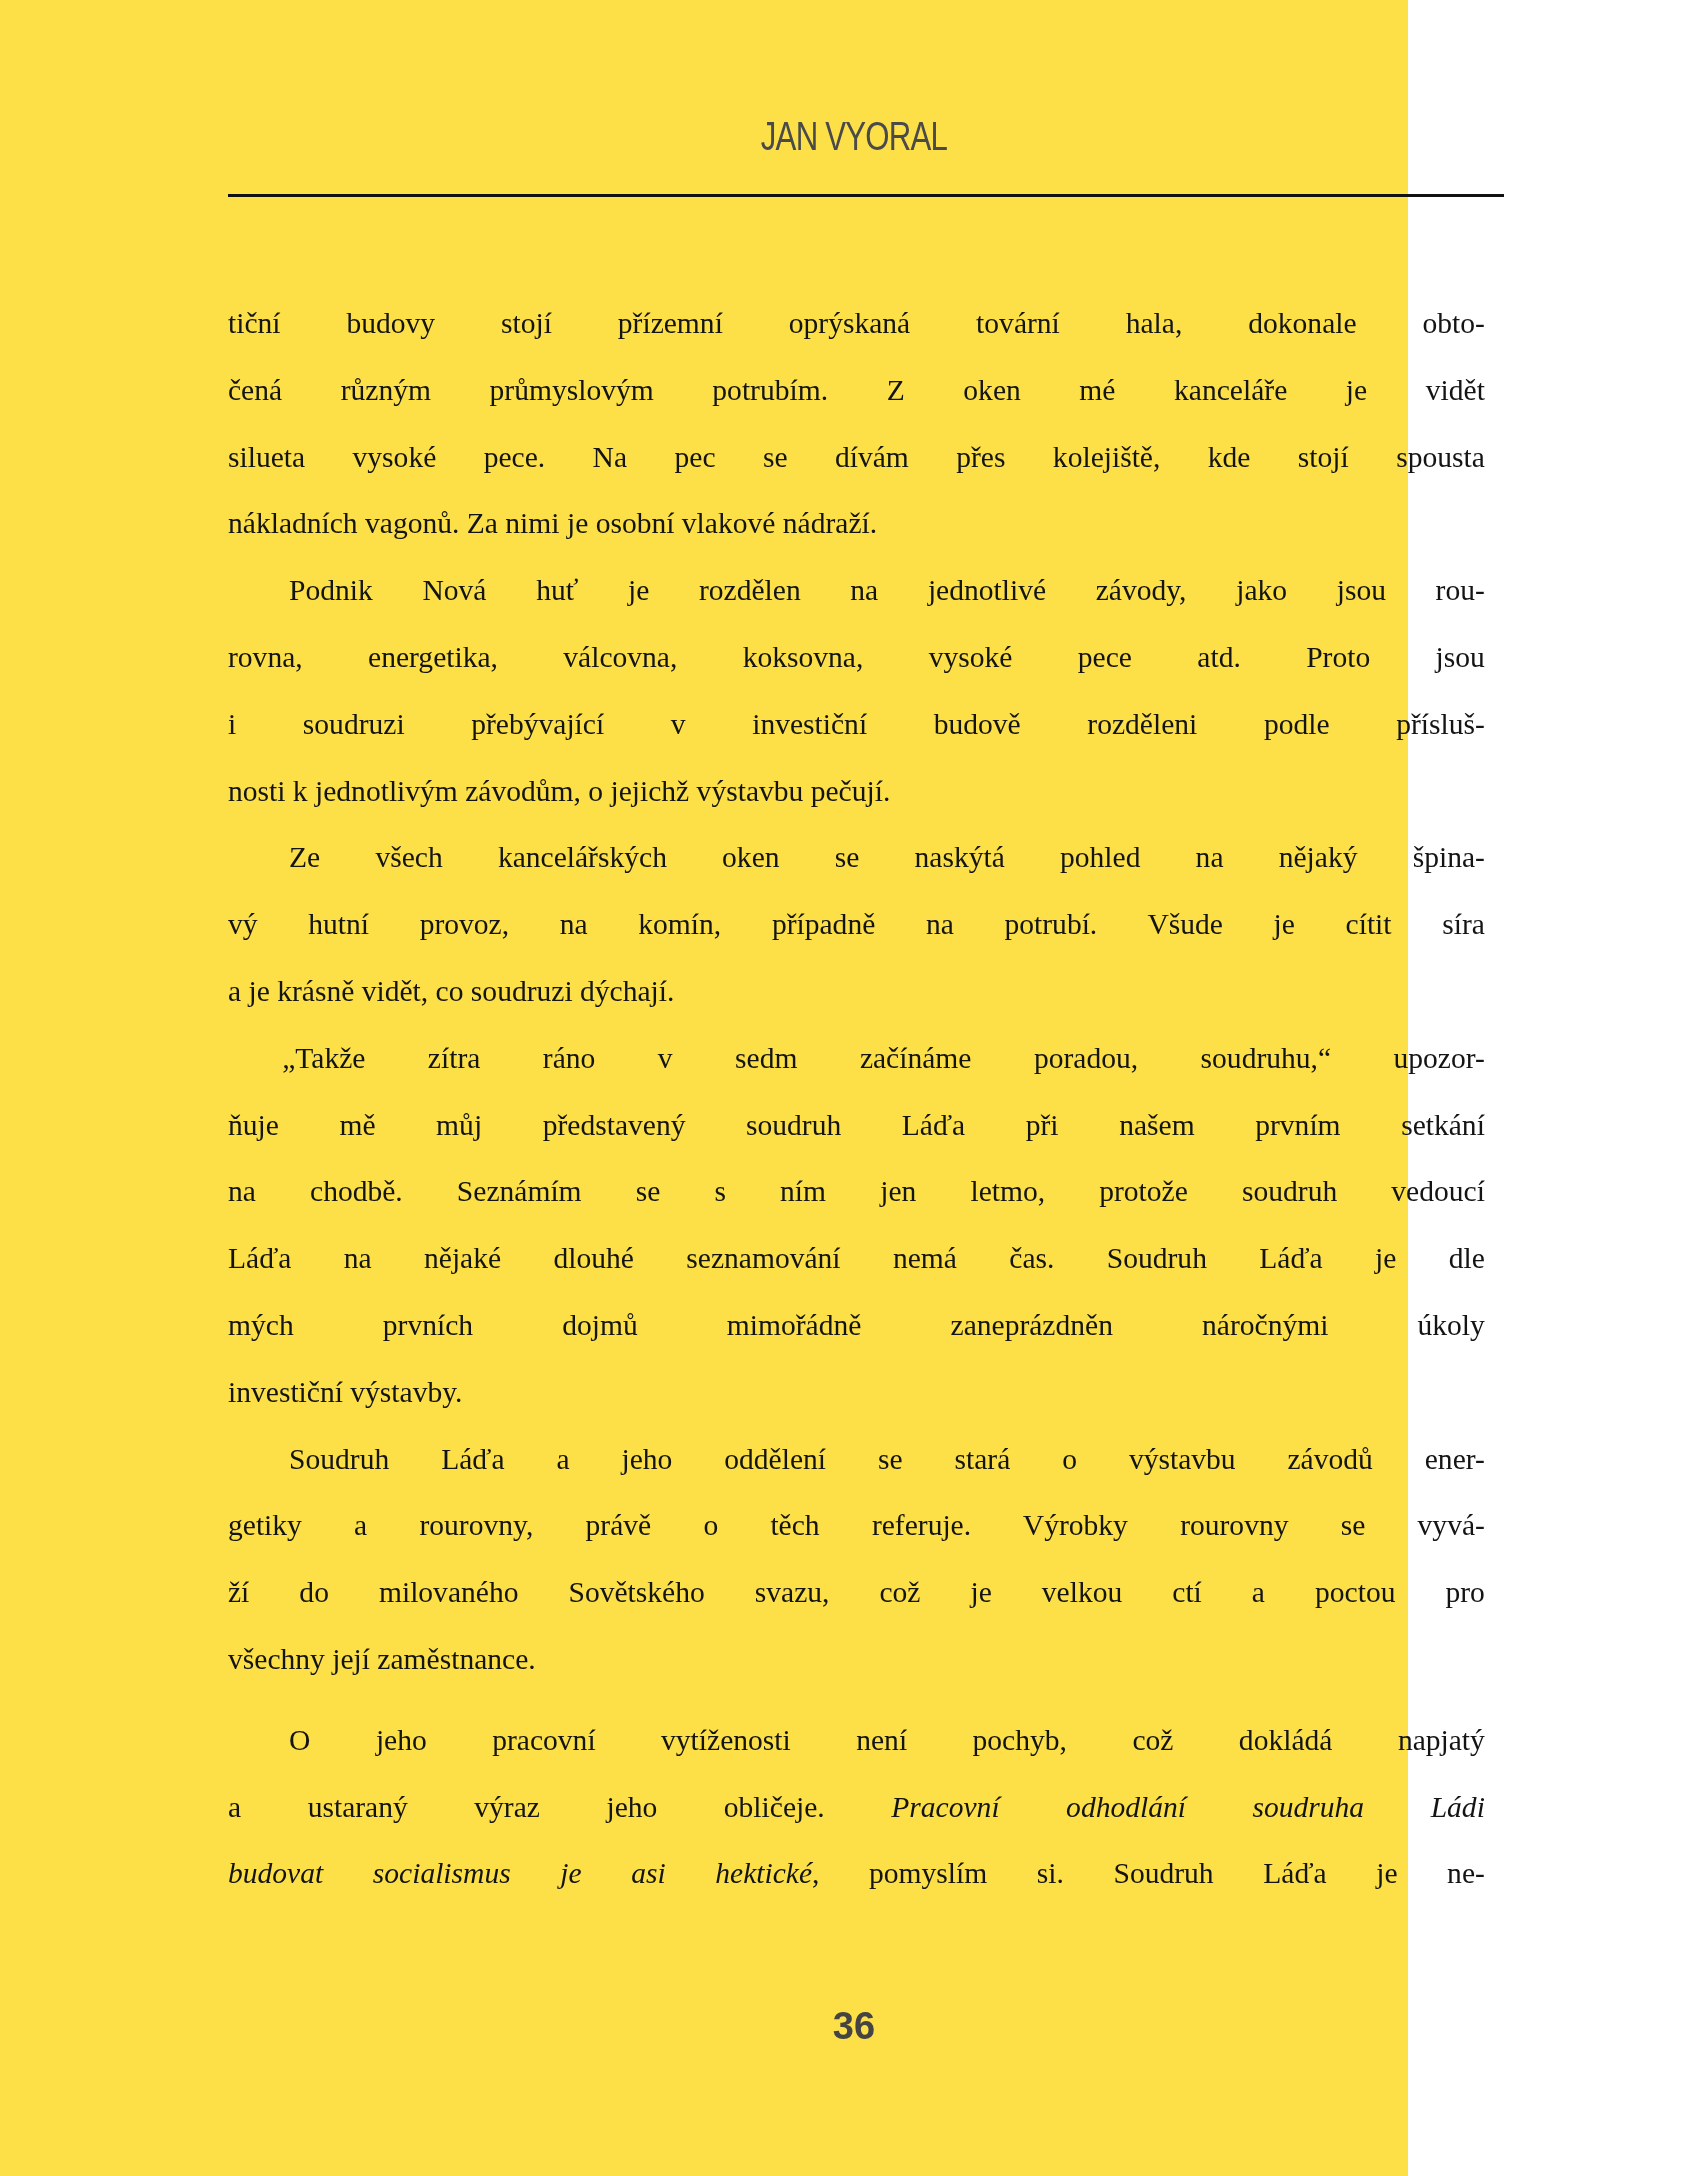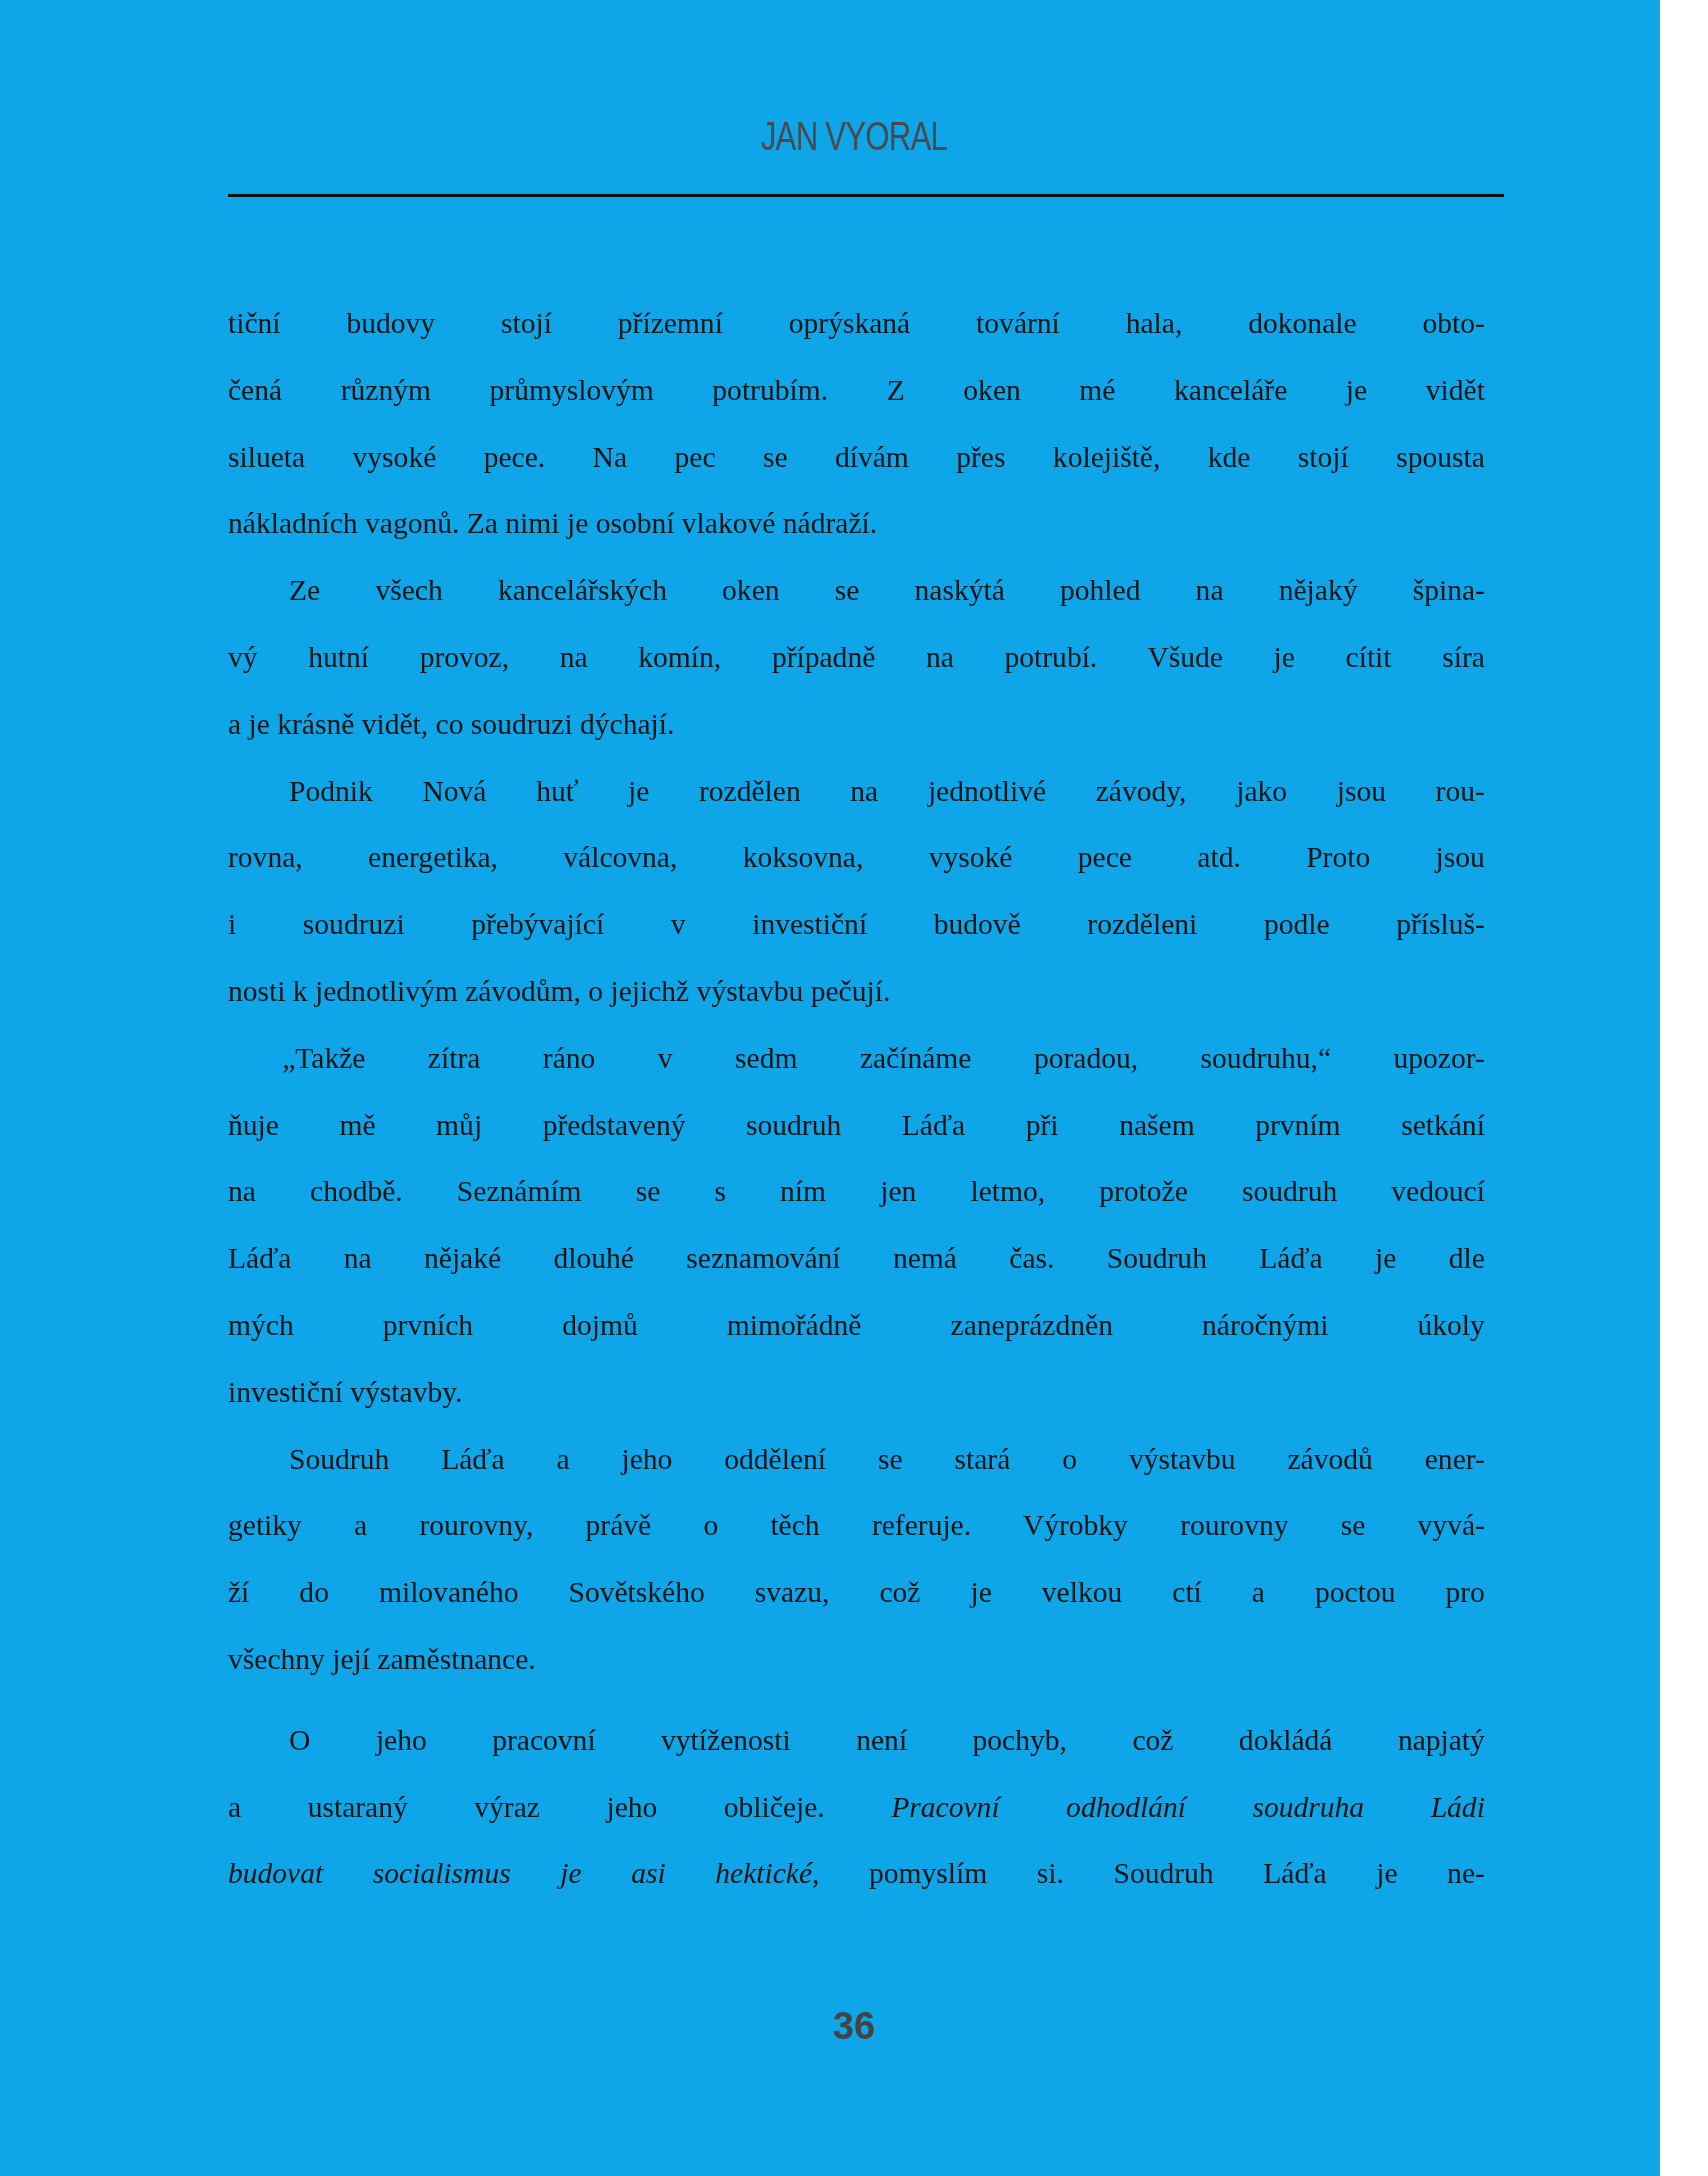--- a/index.html
+++ b/index.html
@@ -1,17 +1,17 @@
 <!DOCTYPE html>
 <html><head>
 <meta charset="utf-8">
 <style>
   html, body { margin: 0; padding: 0; background: #ffffff; }
   body { width: 1708px; height: 2176px; position: relative; overflow: hidden; }
-  .page { position: absolute; left: 0; top: 0; width: 1660px; height: 2176px; background: #0ea5e9; }
+  .page { position: absolute; left: 0; top: 0; width: 1408px; height: 2176px; background: #fde047; }
   .running-head {
     position: absolute; left: 0; width: 1708px; top: 112px; text-align: center;
     font-family: "Liberation Sans", sans-serif; font-size: 40px; color: #4a4a4a;
     letter-spacing: -1px; transform: scaleX(0.78); transform-origin: center;
     line-height: 48px;
   }
   .rule { position: absolute; left: 228px; width: 1276px; top: 194px; height: 3px; background: #111; }
   .body-text {
     position: absolute; left: 228px; width: 1276px; top: 290px;
     font-family: "Liberation Serif", "DejaVu Serif", serif; font-size: 30px; color: #141414;
@@ -41,30 +41,30 @@
   <div class="body-text">
 
     <div>
       <div class="line">tiční budovy stojí přízemní oprýskaná tovární hala, dokonale obto-</div>
       <div class="line">čená různým průmyslovým potrubím. Z oken mé kanceláře je vidět</div>
       <div class="line">silueta vysoké pece. Na pec se dívám přes kolejiště, kde stojí spousta</div>
       <div class="line last">nákladních vagonů. Za nimi je osobní vlakové nádraží.</div>
     </div>
 
     <div>
-      <div class="line indent">Ze všech kancelářských oken se naskýtá pohled na nějaký špina-</div>
-      <div class="line">vý hutní provoz, na komín, případně na potrubí. Všude je cítit síra</div>
-      <div class="line last">a je krásně vidět, co soudruzi dýchají.</div>
-    </div>
-
-    <div>
       <div class="line indent">Podnik Nová huť je rozdělen na jednotlivé závody, jako jsou rou-</div>
       <div class="line">rovna, energetika, válcovna, koksovna, vysoké pece atd. Proto jsou</div>
       <div class="line">i soudruzi přebývající v investiční budově rozděleni podle přísluš-</div>
       <div class="line last">nosti k jednotlivým závodům, o jejichž výstavbu pečují.</div>
+    </div>
+
+    <div>
+      <div class="line indent">Ze všech kancelářských oken se naskýtá pohled na nějaký špina-</div>
+      <div class="line">vý hutní provoz, na komín, případně na potrubí. Všude je cítit síra</div>
+      <div class="line last">a je krásně vidět, co soudruzi dýchají.</div>
     </div>
 
     <div>
       <div class="line indent-q">„Takže zítra ráno v sedm začínáme poradou, soudruhu,“ upozor-</div>
       <div class="line">ňuje mě můj představený soudruh Láďa při našem prvním setkání</div>
       <div class="line">na chodbě. Seznámím se s ním jen letmo, protože soudruh vedoucí</div>
       <div class="line">Láďa na nějaké dlouhé seznamování nemá čas. Soudruh Láďa je dle</div>
       <div class="line">mých prvních dojmů mimořádně zaneprázdněn náročnými úkoly</div>
       <div class="line last">investiční výstavby.</div>
     </div>

